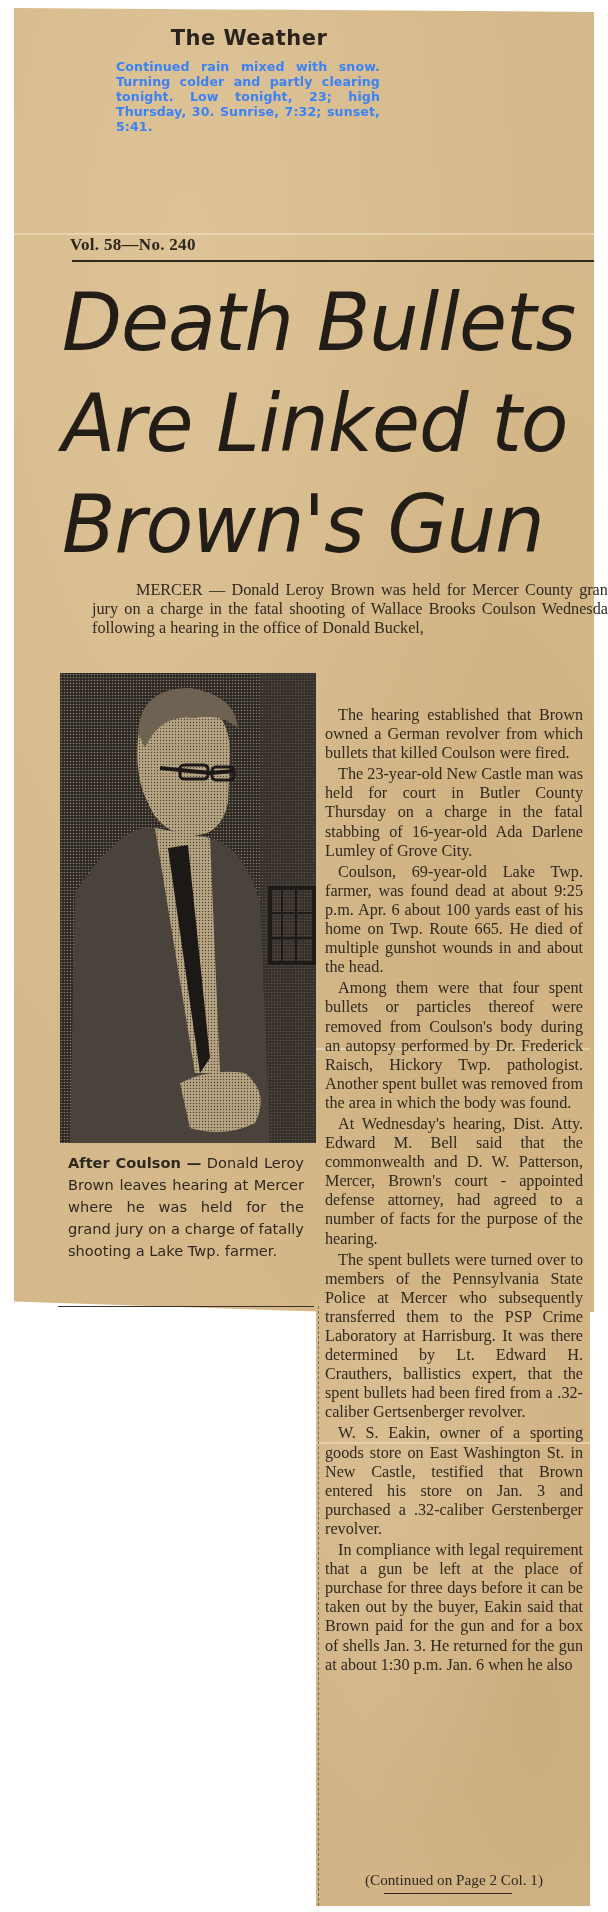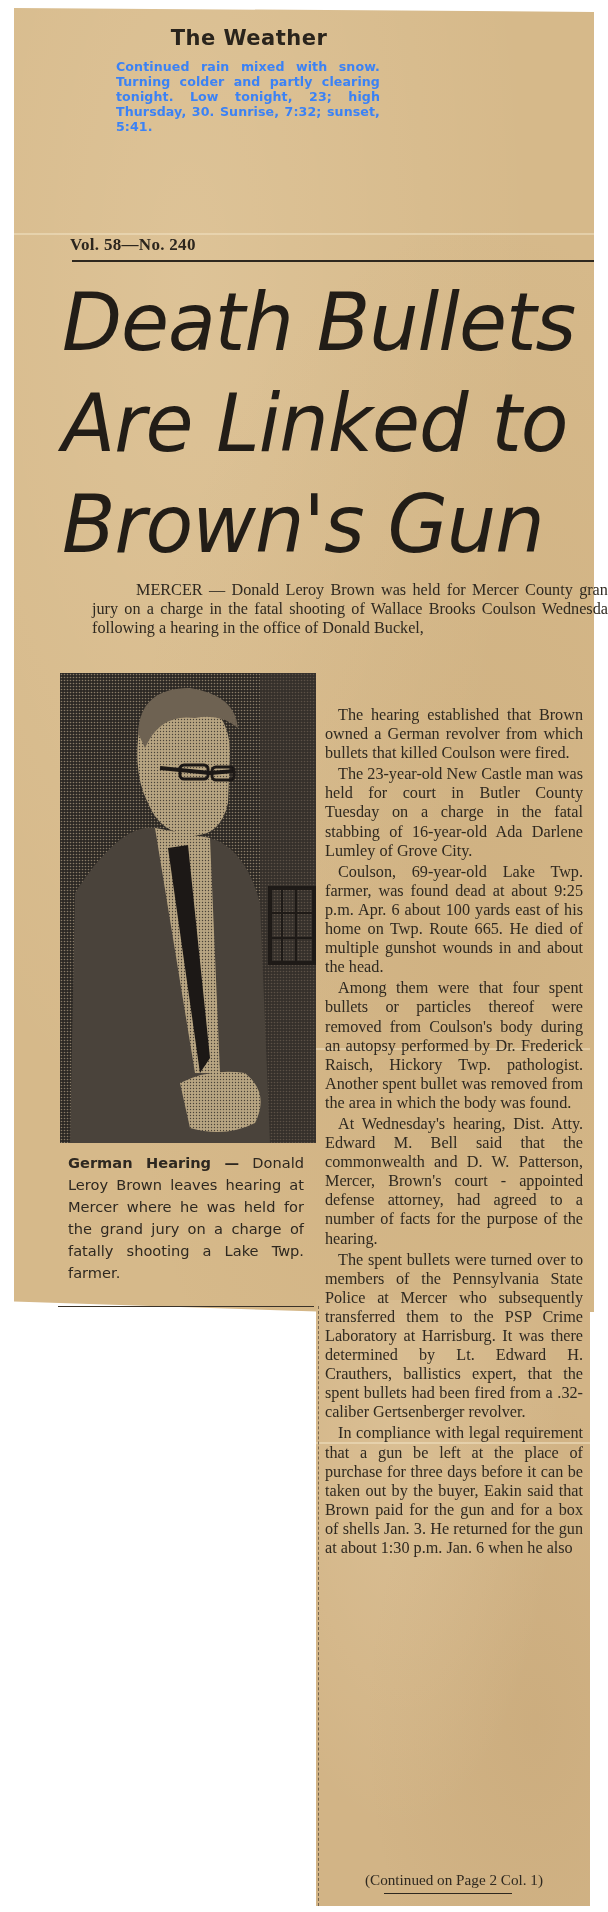--- a/index.html
+++ b/index.html
@@ -145,30 +145,31 @@
 
     <path d="M100 95 L150 100 L175 98" fill="none" stroke="#1c1816" stroke-width="4"></path>
     <rect x="120" y="92" width="28" height="14" rx="4" fill="none" stroke="#1c1816" stroke-width="3"></rect>
     <rect x="152" y="94" width="22" height="13" rx="4" fill="none" stroke="#1c1816" stroke-width="3"></rect>
 
     <path d="M120 410 Q150 395 185 400 Q210 420 195 450 Q165 465 130 455 Z" fill="url(#dotsLight)"></path>
   </svg>
 </div>
 
 <div class="caption">
-  <b>German Hearing —</b>
+  <b>After Coulson —</b>
   <span>Donald Leroy Brown leaves hearing at Mercer where he was held for the grand jury on a charge of fatally shooting a Lake Twp. farmer.</span>
 </div>
 <div class="rule" id="rule-caption"></div>
 <div class="col-border"></div>
 
 <div class="column serif">
   <p>The hearing established that Brown owned a German revolver from which bullets that killed Coulson were fired.</p>
-  <p>The 23-year-old New Castle man was held for court in Butler County Tuesday on a charge in the fatal stabbing of 16-year-old Ada Darlene Lumley of Grove City.</p>
+  <p>The 23-year-old New Castle man was held for court in Butler County Thursday on a charge in the fatal stabbing of 16-year-old Ada Darlene Lumley of Grove City.</p>
   <p>Coulson, 69-year-old Lake Twp. farmer, was found dead at about 9:25 p.m. Apr. 6 about 100 yards east of his home on Twp. Route 665. He died of multiple gunshot wounds in and about the head.</p>
   <p>Among them were that four spent bullets or particles thereof were removed from Coulson's body during an autopsy performed by Dr. Frederick Raisch, Hickory Twp. pathologist. Another spent bullet was removed from the area in which the body was found.</p>
   <p>At Wednesday's hearing, Dist. Atty. Edward M. Bell said that the commonwealth and D. W. Patterson, Mercer, Brown's court - appointed defense attorney, had agreed to a number of facts for the purpose of the hearing.</p>
   <p>The spent bullets were turned over to members of the Pennsylvania State Police at Mercer who subsequently transferred them to the PSP Crime Laboratory at Harrisburg. It was there determined by Lt. Edward H. Crauthers, ballistics expert, that the spent bullets had been fired from a .32-caliber Gertsenberger revolver.</p>
+  <p>W. S. Eakin, owner of a sporting goods store on East Washington St. in New Castle, testified that Brown entered his store on Jan. 3 and purchased a .32-caliber Gerstenberger revolver.</p>
   <p>In compliance with legal requirement that a gun be left at the place of purchase for three days before it can be taken out by the buyer, Eakin said that Brown paid for the gun and for a box of shells Jan. 3. He returned for the gun at about 1:30 p.m. Jan. 6 when he also</p>
 </div>
 
 <div class="continued">(Continued on Page 2 Col. 1)</div>
 <div class="rule" id="rule-end"></div>
 
 </body></html>

